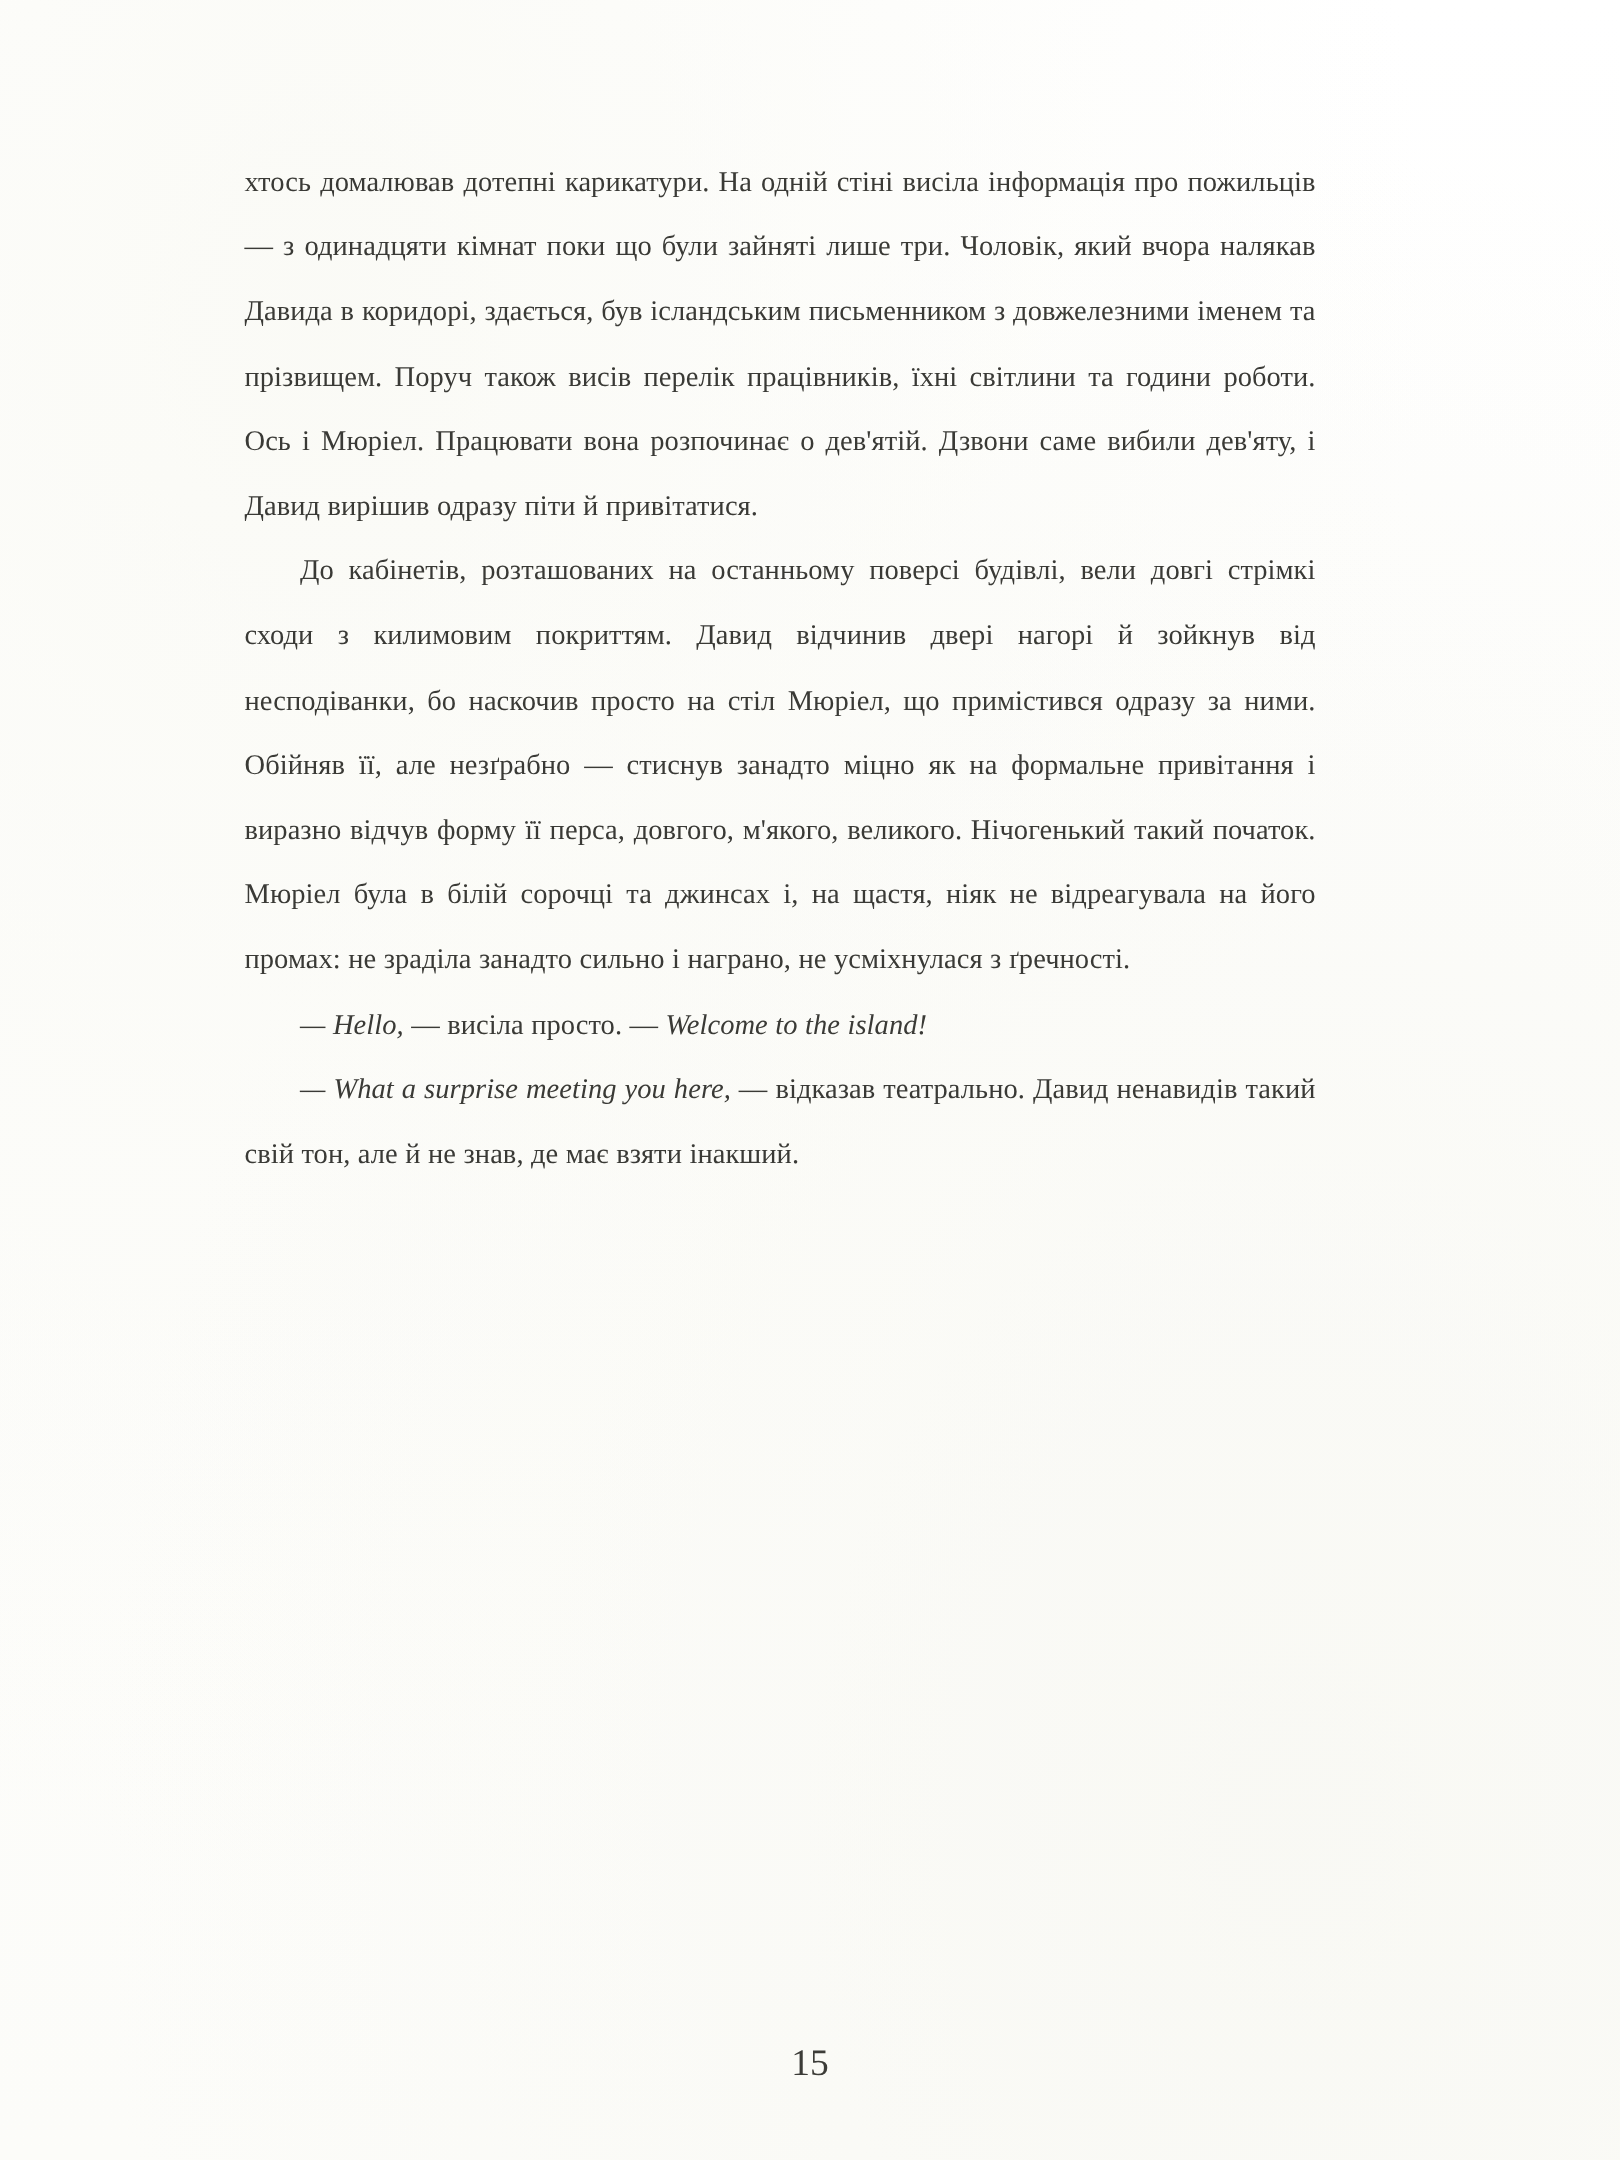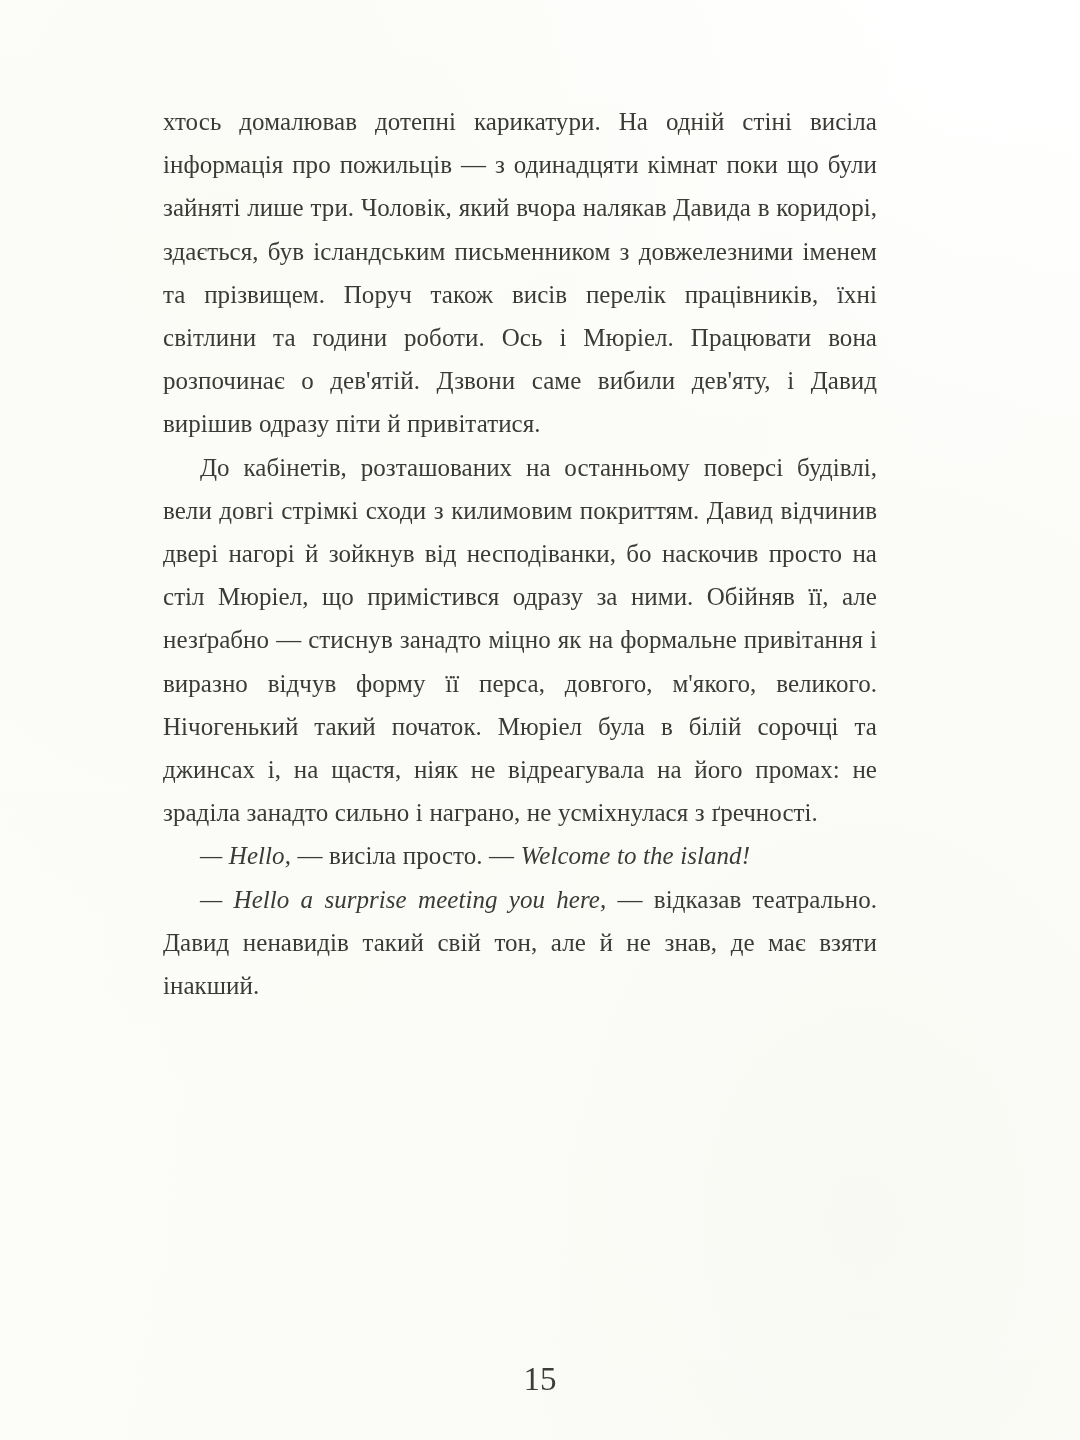--- a/index.html
+++ b/index.html
@@ -38,21 +38,21 @@
     position: absolute;
     left: 163px;
     top: 100px;
     width: 714px;
   }
 
   p.para {
     margin: 0;
     text-align: justify;
     text-justify: inter-word;
-    font-size: 25px;
+    font-size: 19px;
     line-height: 43.2px;
     text-indent: 37px;
     hyphens: manual;
     word-spacing: 0.01em;
     letter-spacing: 0.002em;
   }
 
   p.para.first {
     text-indent: 0;
   }
@@ -68,41 +68,41 @@
   .it {
     font-style: italic;
   }
 
   .page-number {
     position: absolute;
     left: 0;
     right: 0;
     top: 1363px;
     text-align: center;
-    font-size: 33px;
+    font-size: 25px;
     line-height: 1;
     color: #3c3c38;
     font-family: "Liberation Serif", "DejaVu Serif", serif;
   }
 </style>
 </head>
 <body>
 
 <div class="paper-texture"></div>
 
 <div class="page">
 
   <div class="text-block">
 
     <p class="para first last-line-left">хтось домалював дотепні карикатури. На одній стіні висіла інформація про пожильців — з одинадцяти кімнат поки що були зайняті лише три. Чоловік, який вчора налякав Давида в коридорі, здається, був ісландським письменником з довжелезними іменем та прізвищем. Поруч також висів перелік працівників, їхні світлини та години роботи. Ось і Мюріел. Працювати вона розпочинає о дев'ятій. Дзвони саме вибили дев'яту, і Давид вирішив одразу піти й привітатися.</p>
 
     <p class="para last-line-left">До кабінетів, розташованих на останньому поверсі будівлі, вели довгі стрімкі сходи з килимовим покриттям. Давид відчинив двері нагорі й зойкнув від несподіванки, бо наскочив просто на стіл Мюріел, що примістився одразу за ними. Обійняв її, але незґрабно — стиснув занадто міцно як на формальне привітання і виразно відчув форму її перса, довгого, м'якого, великого. Нічогенький такий початок. Мюріел була в білій сорочці та джинсах і, на щастя, ніяк не відреагувала на його промах: не зраділа занадто сильно і награно, не усміхнулася з ґречності.</p>
 
     <p class="para dialogue last-line-left"><span class="it">— </span><span class="it">Hello,</span><span> — висіла просто. — </span><span class="it">Welcome to the island!</span></p>
 
-    <p class="para dialogue last-line-left"><span class="it">— </span><span class="it">Hello a surprise meeting you here,</span><span> — відказав театрально. Давид ненавидів такий свій тон, але й не знав, де має взяти інакший.</span></p>
+    <p class="para dialogue last-line-left"><span class="it">— </span><span class="it">What a surprise meeting you here,</span><span> — відказав театрально. Давид ненавидів такий свій тон, але й не знав, де має взяти інакший.</span></p>
 
 
   </div>
 
   <div class="page-number">15</div>
 
 </div>
 
 </body></html>

